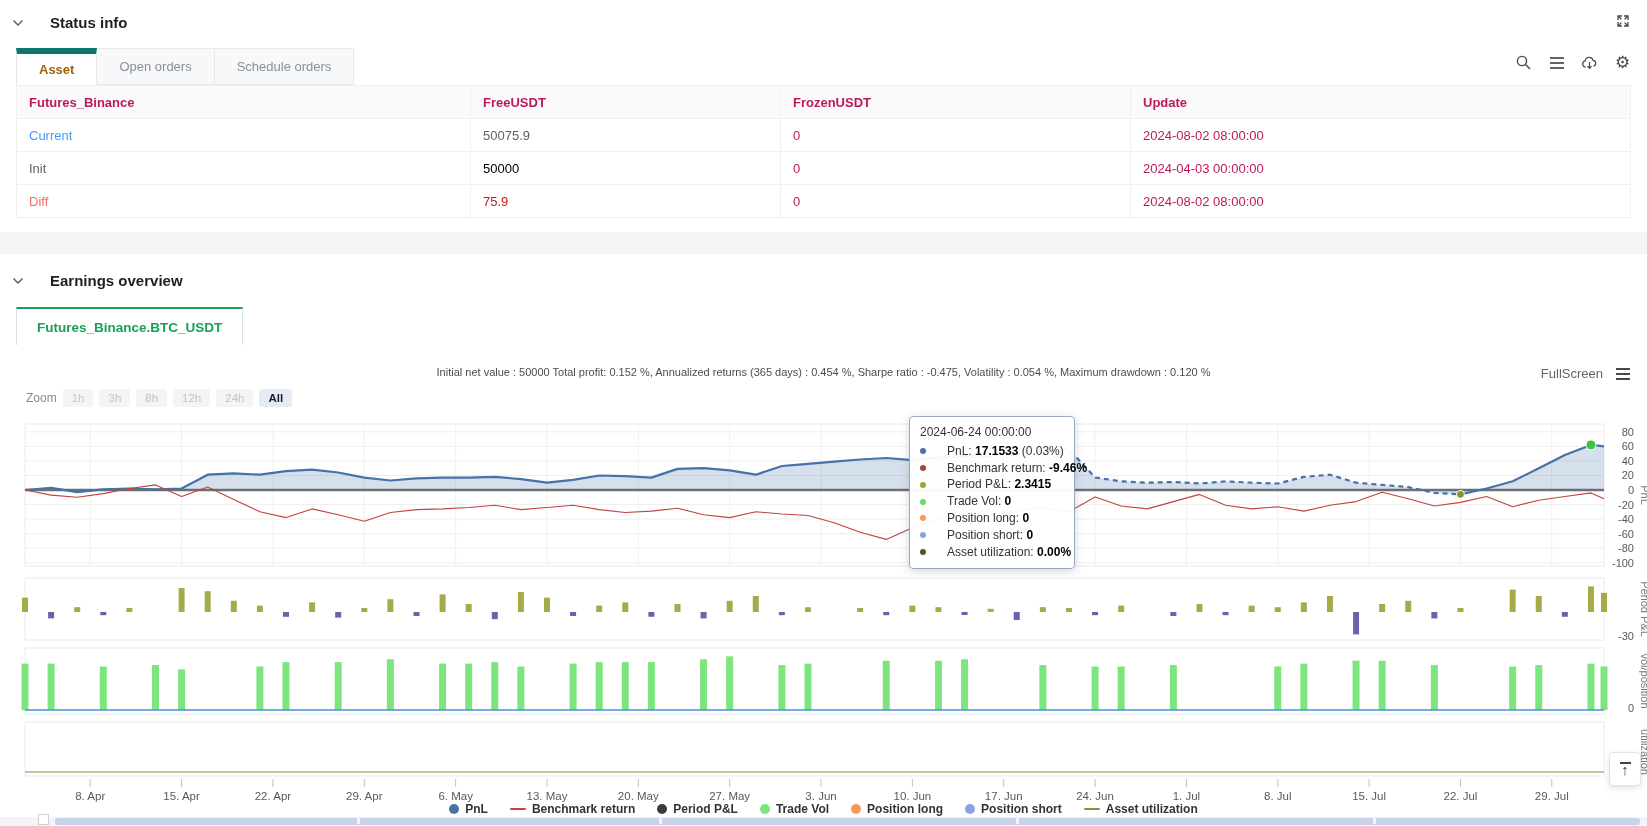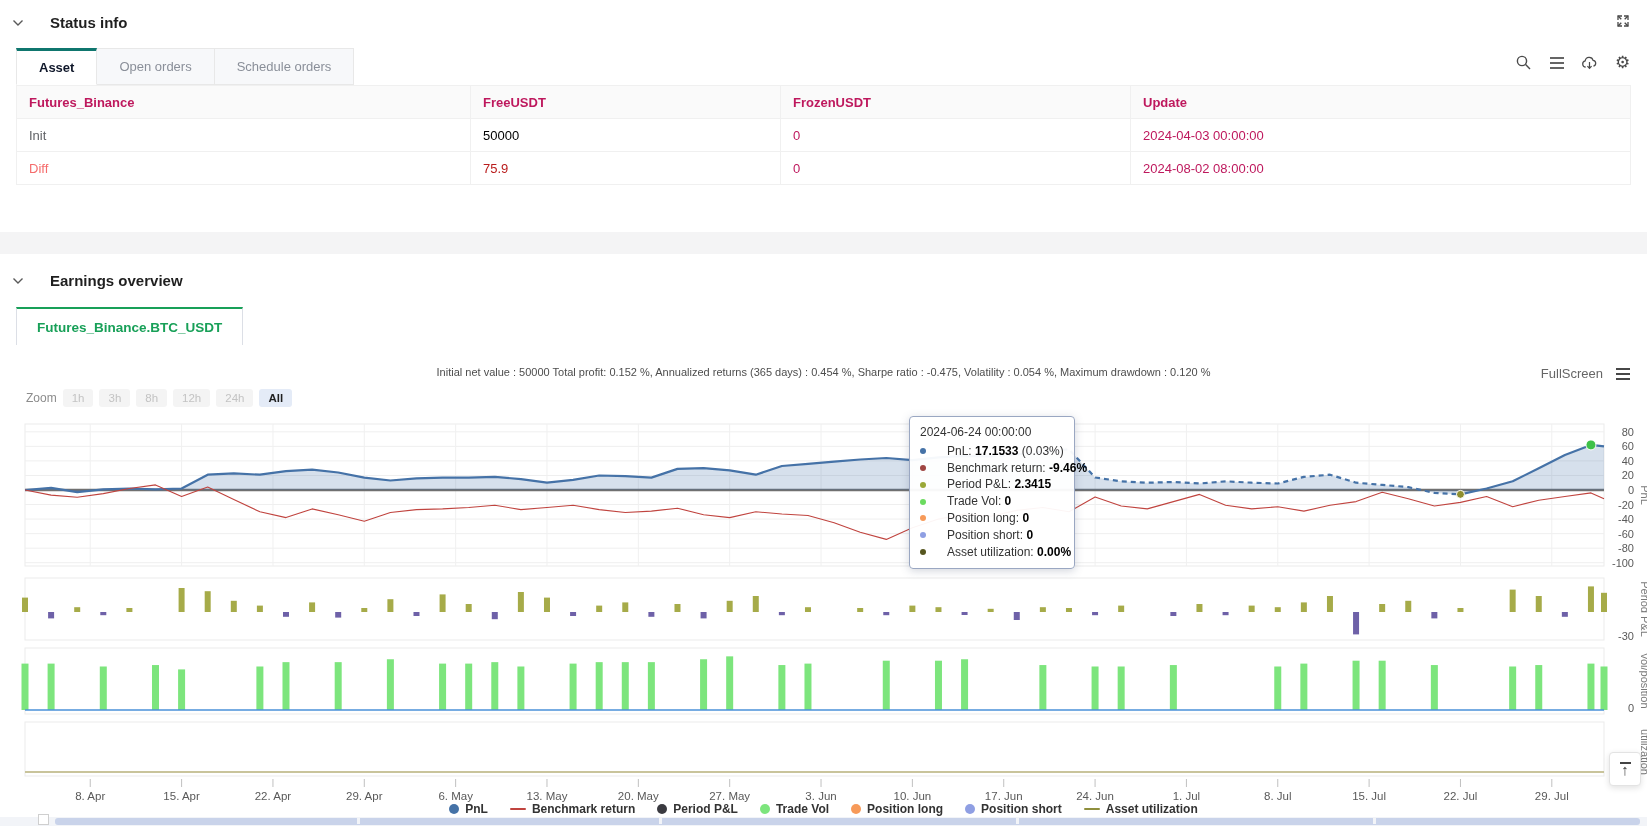--- a/index.html
+++ b/index.html
@@ -8,21 +8,21 @@
 
   .section-header { position:absolute; display:flex; align-items:center; gap:26px; }
   .section-title { font-size:15px; font-weight:bold; color:#1f1f1f; }
   .chev { width:12px; height:12px; color:#595959; cursor:pointer; }
 
   
   .tabstrip { position:absolute; display:flex; }
   .tab { height:37px; display:flex; align-items:center; padding:0 22px; font-size:13px;
          color:#8a8f99; background:#f7f8fa; border:1px solid #e8e8e8; border-left:none; cursor:pointer; }
   .tab:first-child { border-left:1px solid #e8e8e8; }
-  .tab.active { background:#fff; color:#0f172a; border-top:3px solid #0f766e; border-bottom:1px solid #fff; font-weight:bold; }
+  .tab.active { background:#fff; color:#a16207; border-top:6px solid #0f766e; border-bottom:1px solid #fff; font-weight:bold; }
 
   .icon-group { position:absolute; display:flex; align-items:center; gap:16px; color:#4a4a4a; }
   .icon-group .ic { width:17px; height:17px; cursor:pointer; display:flex; align-items:center; justify-content:center; }
 
   
   table.status { position:absolute; left:16px; top:85px; width:1614px; border-collapse:collapse; table-layout:fixed; font-size:13px; }
   table.status th { background:#fafafa; text-align:left; font-weight:bold; color:#303133; }
   table.status th, table.status td { border:1px solid #f0f0f0; height:33px; padding:0 12px; color:#be185d; }
 
   .divider-band { position:absolute; left:0; top:232px; width:1647px; height:22px; background:#f4f4f5; }
@@ -133,20 +133,26 @@
       </colgroup>
     <thead>
         <tr id="table-head-row">
           <th>Futures_Binance</th>
           <th>FreeUSDT</th>
           <th>FrozenUSDT</th>
           <th>Update</th>
         </tr>
       </thead>
     <tbody id="table-body">
+        <tr>
+          <td style="color:#409eff;cursor:pointer;">Current</td>
+          <td style="color:#606266">50075.9</td>
+          <td>0</td>
+          <td>2024-08-02 08:00:00</td>
+        </tr>
         <tr>
           <td style="color:#606266">Init</td>
           <td style="color:#000000">50000</td>
           <td>0</td>
           <td>2024-04-03 00:00:00</td>
         </tr>
         <tr>
           <td style="color:#f56c6c">Diff</td>
           <td style="color:#b91c1c">75.9</td>
           <td>0</td>

